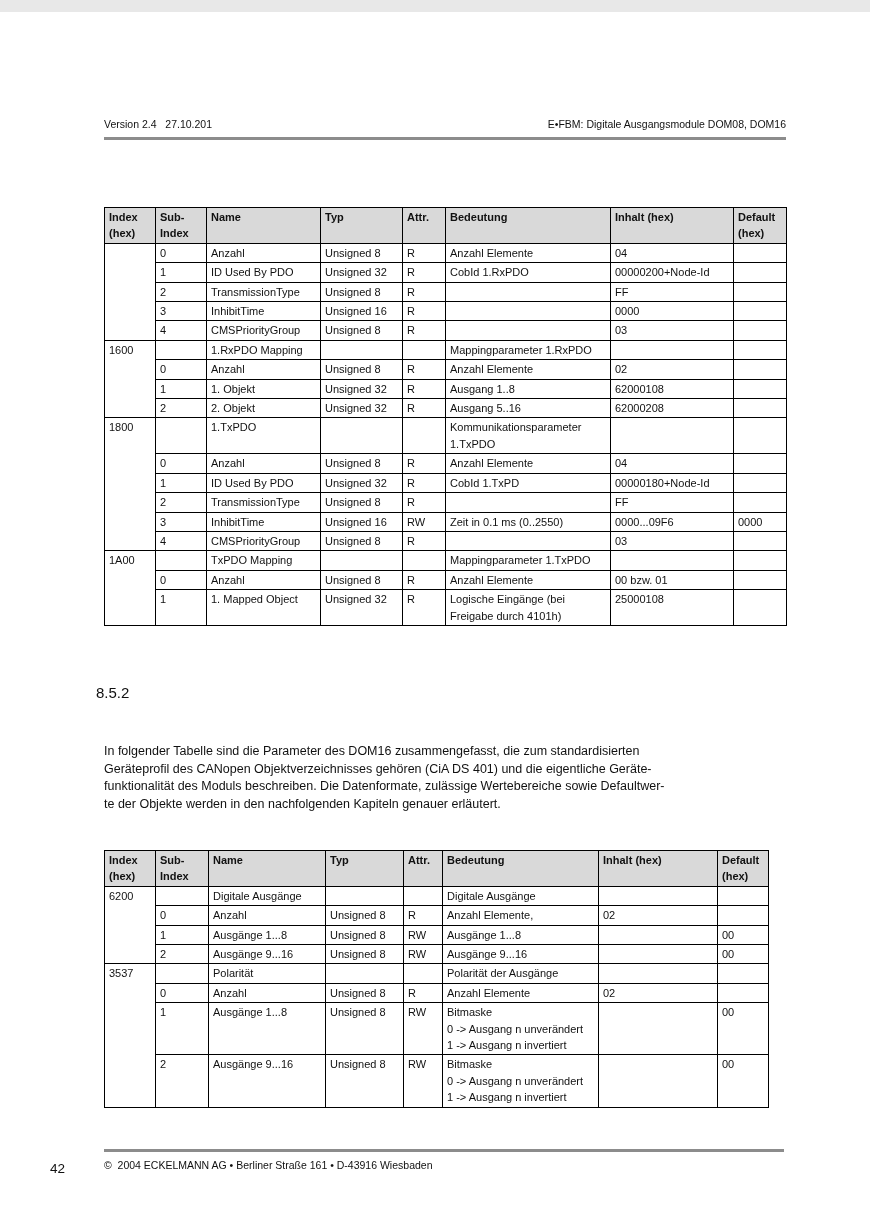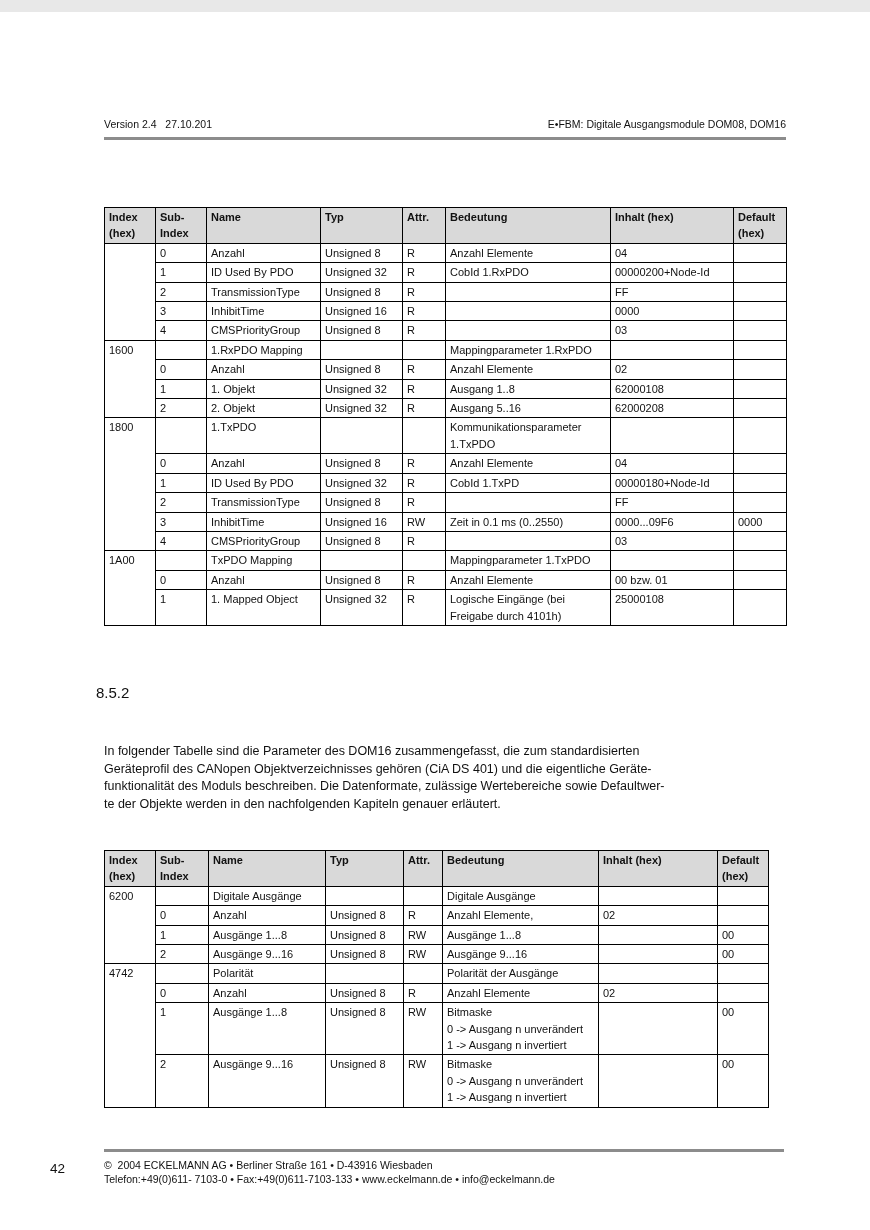--- a/index.html
+++ b/index.html
@@ -315,21 +315,21 @@
           <tr>
             <td>2</td>
             <td>Ausgänge 9...16</td>
             <td>Unsigned 8</td>
             <td>RW</td>
             <td>Ausgänge 9...16</td>
             <td></td>
             <td>00</td>
           </tr>
           <tr>
-            <td rowspan="4">4742</td>
+            <td rowspan="4">3537</td>
             <td></td>
             <td>Polarität</td>
             <td></td>
             <td></td>
             <td>Polarität der Ausgänge</td>
             <td></td>
             <td></td>
           </tr>
           <tr>
             <td>0</td>
@@ -362,15 +362,14 @@
             <td></td>
             <td>00</td>
           </tr>
         </tbody>
       </table>
     </div>
 
   <div class="ftr-rule" style="background: rgb(140, 140, 140);"></div>
   <div class="page-no">42</div>
   <div class="ftr-1">©  2004 ECKELMANN AG • Berliner Straße 161 • D-43916 Wiesbaden</div>
-  <div class="ftr-2">Telefon:+49(0)611- 7103-0 • Fax:+49(0)611-7103-133 • www.eckelmann.de • info@eckelmann.de</div>
 
 </div>
 
 </body></html>

